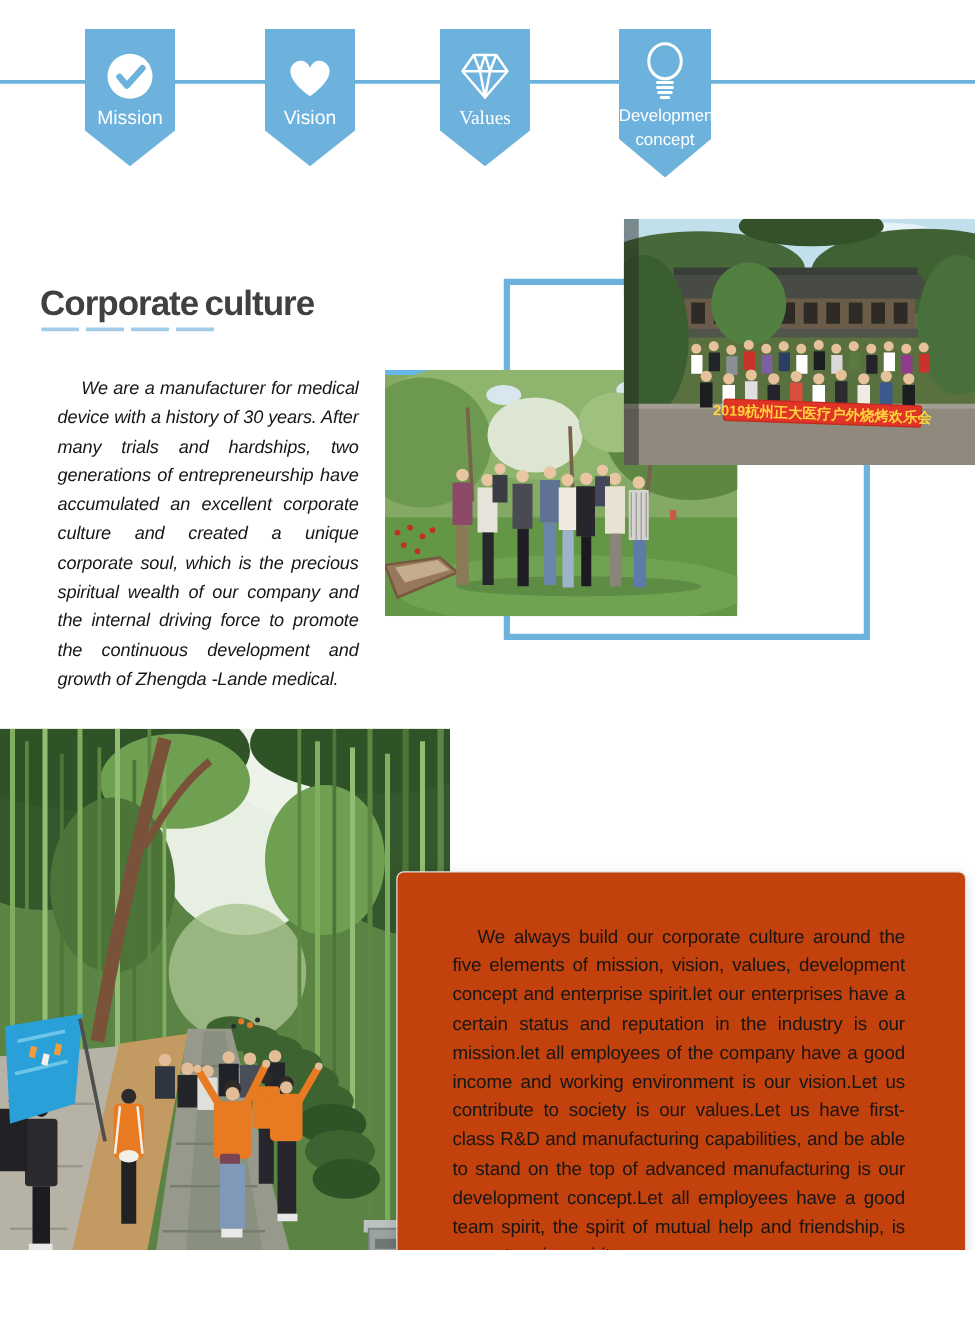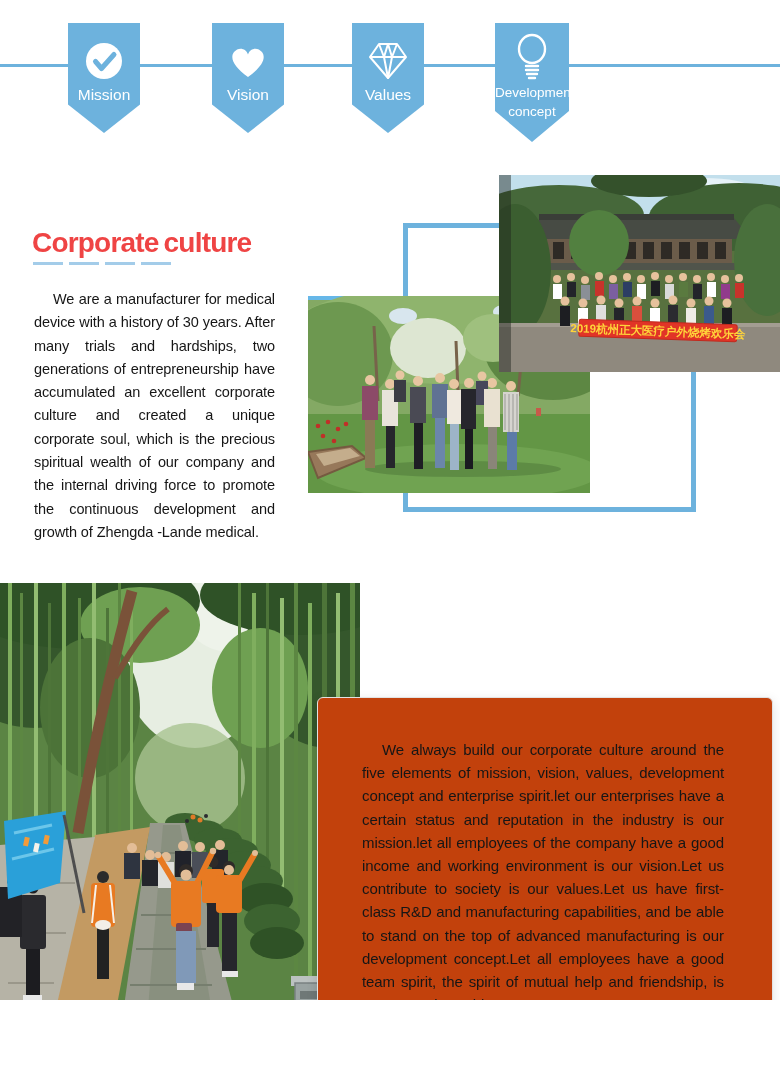--- a/index.html
+++ b/index.html
@@ -15,26 +15,26 @@
   .badge.short{height:110px;width:72px;}
   .badge.tall{height:119px;width:74px;}
   .badge .bicon{position:absolute;left:0;right:0;top:14px;height:48px;
                 display:flex;align-items:center;justify-content:center;}
   .badge.tall .bicon{top:9px;height:52px;}
   .badge .blabel{position:absolute;left:0;right:0;top:63px;color:#fff;font-size:15.5px;}
   .badge.tall .blabel{top:60px;font-size:13.5px;line-height:19px;}
 
   
   .heading{position:absolute;left:32px;top:227px;margin:0;font-size:28px;font-weight:bold;
-           color:#ef4444;letter-spacing:-0.8px;word-spacing:-2px;z-index:2;}
+           color:#404040;letter-spacing:-0.8px;word-spacing:-2px;z-index:2;}
   .heading-rule{position:absolute;left:33px;top:262px;width:142px;height:3px;z-index:2;
            background:repeating-linear-gradient(90deg,#a3cce9 0 30px,transparent 30px 36px);}
-  .intro-text{position:absolute;left:30px;top:284px;width:241px;margin:4px;
+  .intro-text{position:absolute;left:30px;top:284px;width:241px;margin:16px;
            font-size:14.5px;line-height:23.3px;color:#161616;text-align:justify;
-           text-indent:19px;letter-spacing:-0.1px;z-index:2;}
+           text-indent:19px;letter-spacing:-0.1px;z-index:2;font-style:italic;}
 
   
   .frame{position:absolute;left:403px;top:223px;width:293px;height:289px;box-sizing:border-box;
          border:5px solid #6db2dd;z-index:2;background:transparent;}
   .photo{position:absolute;overflow:hidden;}
   .photo svg{display:block;width:100%;height:100%;}
   .banner-photo{left:499px;top:175px;width:281px;height:197px;z-index:4;}
   .garden-photo{left:308px;top:296px;width:282px;height:197px;z-index:3;}
   .bamboo-photo{left:0;top:583px;width:360px;height:487px;z-index:1;}
 
@@ -64,21 +64,21 @@
 
   <div class="badge short" style="left:212px;">
     <div class="bicon">
       <svg width="40" height="35" viewBox="0 0 40 35">
         <path d="M20 33 C6 23 1.5 14 6 8 C10.5 2.5 18 4 20 10.5 C22 4 29.5 2.5 34 8 C38.5 14 34 23 20 33 Z" fill="#fff"></path>
       </svg>
     </div>
     <div class="blabel">Vision</div>
   </div>
 
-  <div class="badge short" style="left:352px;">
+  <div class="badge short" style="left:352px;font-family:Liberation Serif, serif;">
     <div class="bicon">
       <svg width="44" height="42" viewBox="0 0 44 42" fill="none" stroke="#fff" stroke-width="2" stroke-linejoin="round">
         <path d="M13 4 h18 l9 13 L22 38 L4 17 Z"></path>
         <path d="M4 17 h36 M13 4 l5 13 l4 -13 l4 13 l5 -13 M18 17 L22 38 L26 17"></path>
       </svg>
     </div>
     <div class="blabel">Values</div>
   </div>
 
   <div class="badge tall" style="left:495px;">

